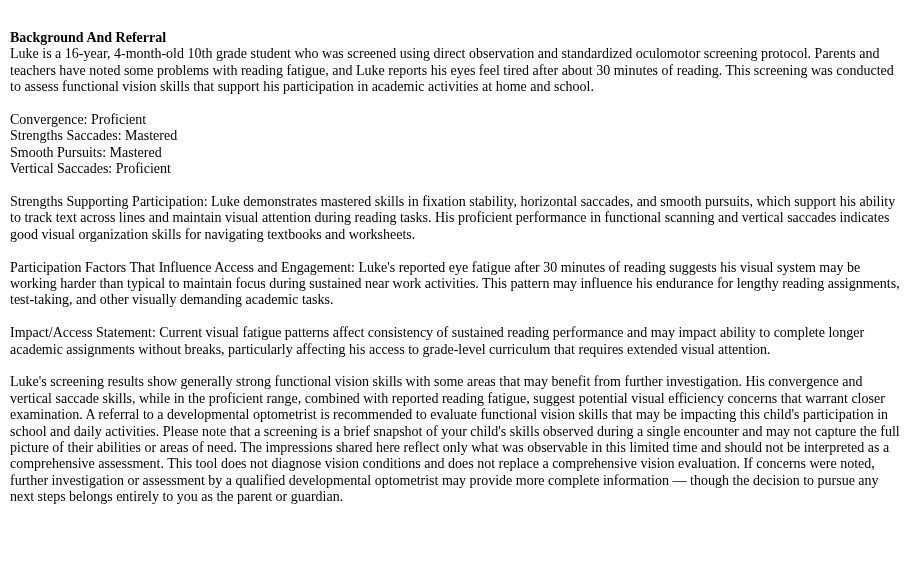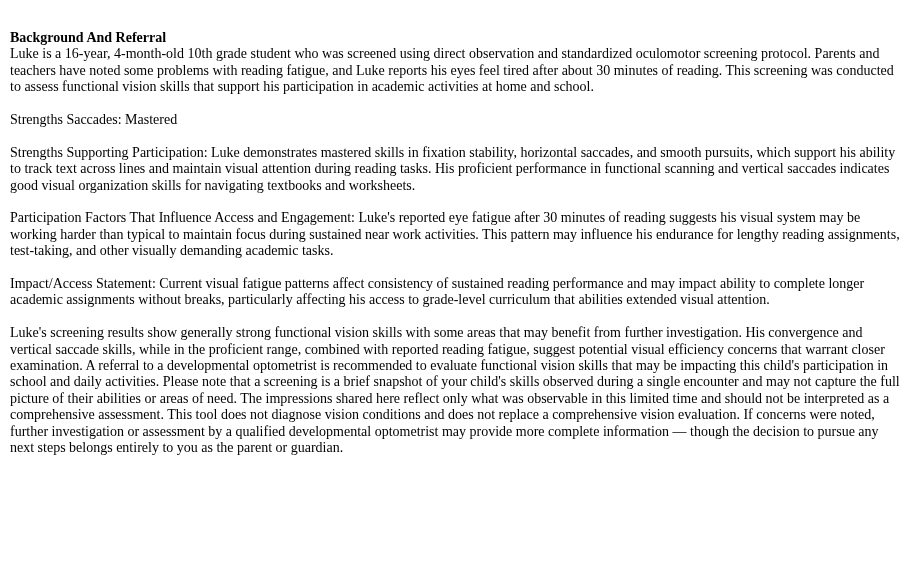--- a/index.html
+++ b/index.html
@@ -25,26 +25,29 @@
 <body>
 
 <div class="page">
 
   <section>
     <div class="heading">Background And Referral</div>
     <p>Luke is a 16-year, 4-month-old 10th grade student who was screened using direct observation and standardized oculomotor screening protocol. Parents and teachers have noted some problems with reading fatigue, and Luke reports his eyes feel tired after about 30 minutes of reading. This screening was conducted to assess functional vision skills that support his participation in academic activities at home and school.</p>
   </section>
 
   <section>
+    <div class="result-row"><span class="result-skill">Convergence</span><span class="result-rating">Proficient</span></div>
     <div class="result-row"><span class="result-skill">Strengths Saccades</span><span class="result-rating">Mastered</span></div>
+    <div class="result-row"><span class="result-skill">Smooth Pursuits</span><span class="result-rating">Mastered</span></div>
+    <div class="result-row"><span class="result-skill">Vertical Saccades</span><span class="result-rating">Proficient</span></div>
   </section>
 
   <p>Strengths Supporting Participation: Luke demonstrates mastered skills in fixation stability, horizontal saccades, and smooth pursuits, which support his ability to track text across lines and maintain visual attention during reading tasks. His proficient performance in functional scanning and vertical saccades indicates good visual organization skills for navigating textbooks and worksheets.</p>
 
   <p>Participation Factors That Influence Access and Engagement: Luke's reported eye fatigue after 30 minutes of reading suggests his visual system may be working harder than typical to maintain focus during sustained near work activities. This pattern may influence his endurance for lengthy reading assignments, test-taking, and other visually demanding academic tasks.</p>
 
-  <p>Impact/Access Statement: Current visual fatigue patterns affect consistency of sustained reading performance and may impact ability to complete longer academic assignments without breaks, particularly affecting his access to grade-level curriculum that abilities extended visual attention.</p>
+  <p>Impact/Access Statement: Current visual fatigue patterns affect consistency of sustained reading performance and may impact ability to complete longer academic assignments without breaks, particularly affecting his access to grade-level curriculum that requires extended visual attention.</p>
 
   <section>
     <p>Luke's screening results show generally strong functional vision skills with some areas that may benefit from further investigation. His convergence and vertical saccade skills, while in the proficient range, combined with reported reading fatigue, suggest potential visual efficiency concerns that warrant closer examination. A referral to a developmental optometrist is recommended to evaluate functional vision skills that may be impacting this child's participation in school and daily activities. Please note that a screening is a brief snapshot of your child's skills observed during a single encounter and may not capture the full picture of their abilities or areas of need. The impressions shared here reflect only what was observable in this limited time and should not be interpreted as a comprehensive assessment. This tool does not diagnose vision conditions and does not replace a comprehensive vision evaluation. If concerns were noted, further investigation or assessment by a qualified developmental optometrist may provide more complete information — though the decision to pursue any next steps belongs entirely to you as the parent or guardian.</p>
   </section>
 
 </div>
 
 </body></html>

